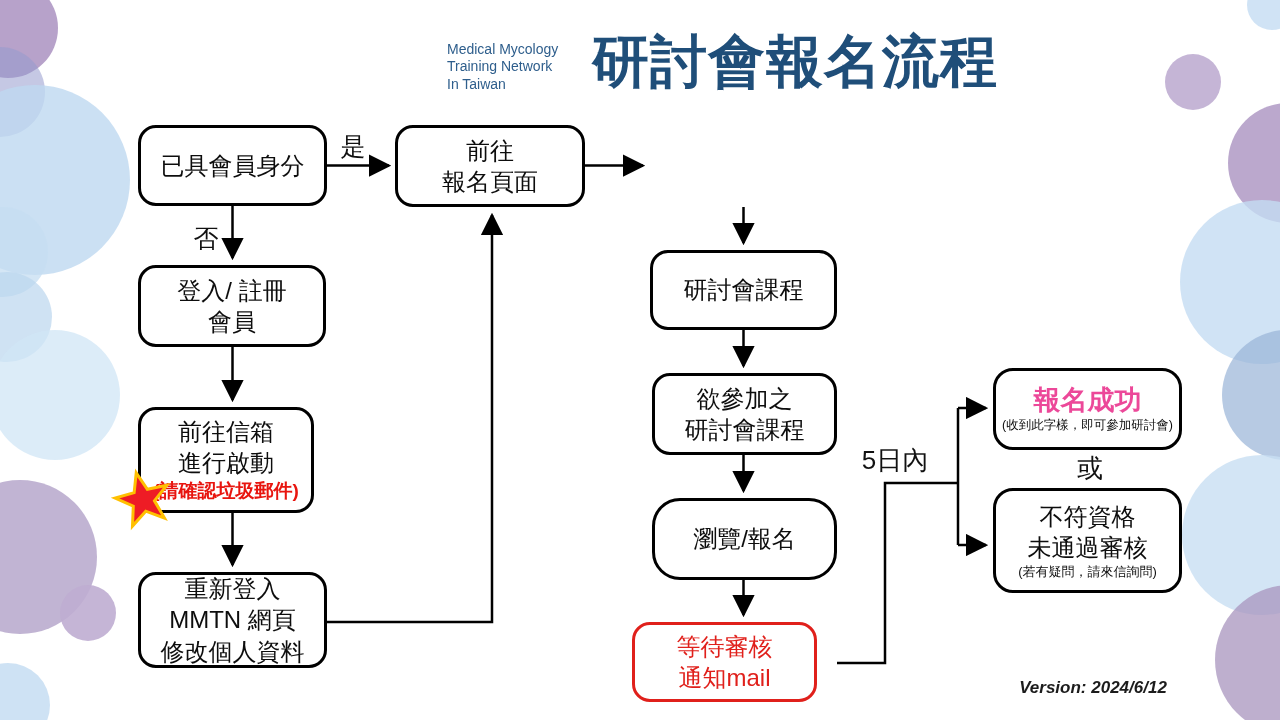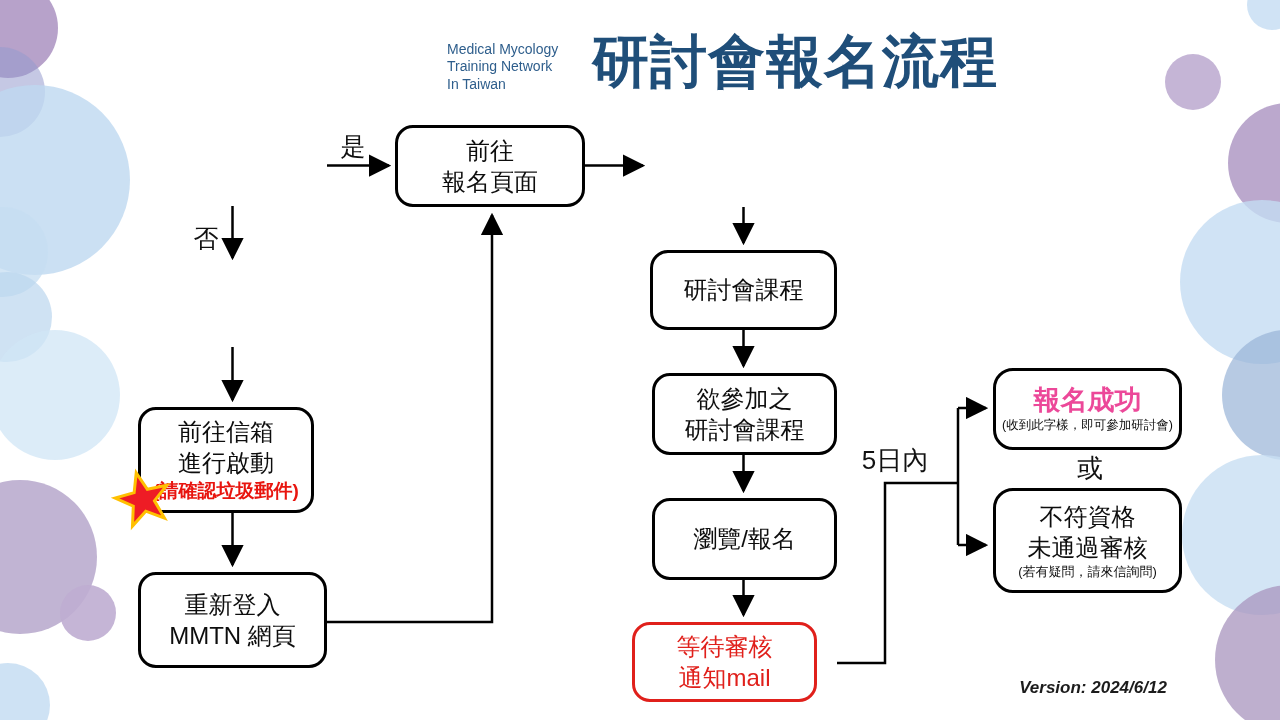--- a/index.html
+++ b/index.html
@@ -74,54 +74,62 @@
     <path d="M743.5 207 L743.5 243" stroke="#000" stroke-width="2.5" marker-end="url(#ah)"></path>
     <path d="M743.5 330 L743.5 366" stroke="#000" stroke-width="2.5" marker-end="url(#ah)"></path>
     <path d="M743.5 455 L743.5 491" stroke="#000" stroke-width="2.5" marker-end="url(#ah)"></path>
     <path d="M743.5 580 L743.5 615" stroke="#000" stroke-width="2.5" marker-end="url(#ah)"></path>
     <path d="M837 663 L885 663 L885 483 L958 483" stroke="#000" stroke-width="2.5"></path>
     <path d="M958 545 L958 408" stroke="#000" stroke-width="2.5"></path>
     <path d="M958 408 L986 408" stroke="#000" stroke-width="2.5" marker-end="url(#ah)"></path>
     <path d="M958 545 L986 545" stroke="#000" stroke-width="2.5" marker-end="url(#ah)"></path>
   </svg>
 
+  <div class="fbox" style="left:138px;top:125px;width:189px;height:81px;">
+    <div>已具會員身分</div>
+  </div>
   <div class="flow-label" style="left:336px;top:130px;width:34px;">是</div>
   <div class="flow-label" style="left:189px;top:222px;width:34px;">否</div>
 
   <div class="fbox" style="left:395px;top:125px;width:190px;height:82px;">
     <div>前往</div>
     <div>報名頁面</div>
   </div>
 
+  <div class="fbox" style="left:138px;top:265px;width:188px;height:82px;">
+    <div>登入/ 註冊</div>
+    <div>會員</div>
+  </div>
 
   <div class="fbox" style="left:138px;top:407px;width:176px;height:106px;">
     <div>前往信箱</div>
     <div>進行啟動</div>
     <div class="red-note">(請確認垃圾郵件)</div>
   </div>
 
   <div class="star-wrap">
     <svg width="66" height="64" viewBox="0 0 64 64">
       <polygon points="32,4 38.8,22.7 58.6,23.4 42.9,35.6 48.5,54.7 32,43.5 15.5,54.7 21.1,35.6 5.4,23.4 25.2,22.7" transform="rotate(-14 32 32)" fill="#EE1C25" stroke="#FFC000" stroke-width="3" stroke-linejoin="miter"></polygon>
     </svg>
   </div>
 
   <div class="fbox" style="left:138px;top:572px;width:189px;height:96px;">
     <div>重新登入</div>
     <div>MMTN 網頁</div>
+    <div>修改個人資料</div>
   </div>
 
   <div class="fbox" style="left:650px;top:250px;width:187px;height:80px;">
     <div>研討會課程</div>
   </div>
   <div class="fbox" style="left:652px;top:373px;width:185px;height:82px;">
     <div>欲參加之</div>
     <div>研討會課程</div>
   </div>
-  <div class="fbox" style="left:652px;top:498px;width:185px;height:82px;">
+  <div class="fbox" style="left:652px;top:498px;width:185px;height:82px;border-radius:28px;">
     <div>瀏覽/報名</div>
   </div>
   <div class="fbox red" style="left:632px;top:622px;width:185px;height:80px;">
     <div>等待審核</div>
     <div>通知mail</div>
   </div>
 
   <div class="flow-label" style="left:858px;top:443px;width:74px;font-size:26px;">5日內</div>
   <div class="flow-label" style="left:1068px;top:451px;width:44px;font-size:26px;">或</div>
 

